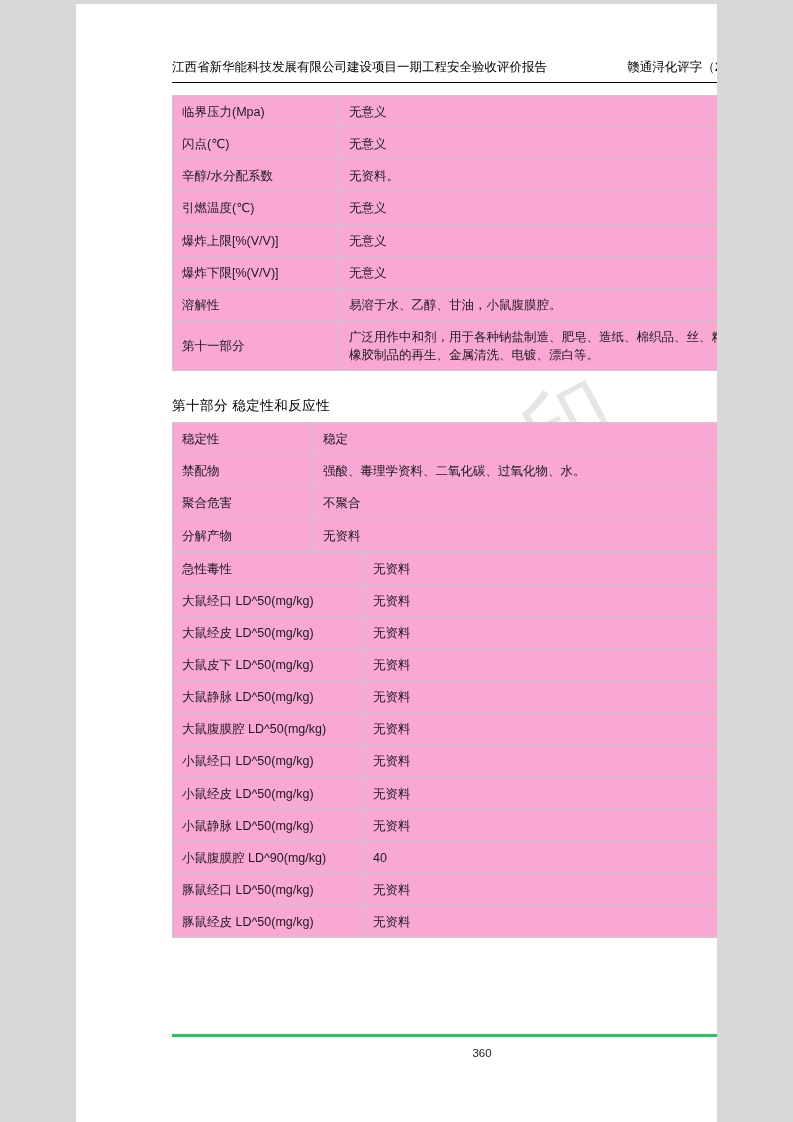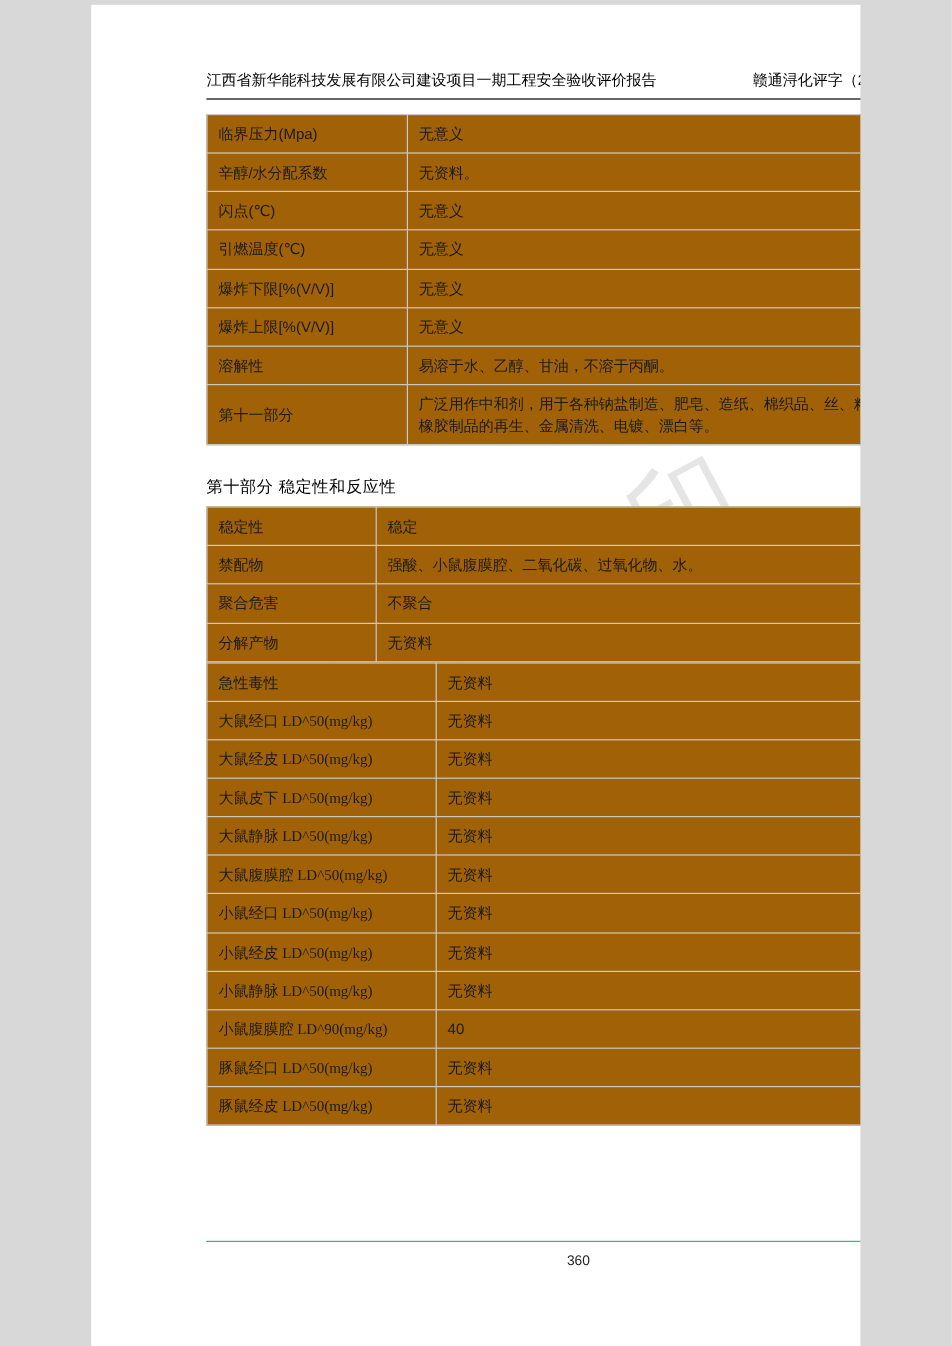--- a/index.html
+++ b/index.html
@@ -34,49 +34,49 @@
     border-bottom: 1px solid #000;
     letter-spacing: 0px;
   }
   .header-left { white-space: nowrap; }
   .header-right { white-space: nowrap; font-weight: 400; }
   
   table {
     border-collapse: collapse;
     width: 100%;
     table-layout: fixed;
-    background: #a16207;
+    background: #f9a8d4;
   }
   table td {
     border: 1px solid #c9c9c9;
     font-size: 12.5px;
     color: #1a1a1a;
     padding: 7px 9px 6px 9px;
     vertical-align: middle;
     line-height: 1.45;
     word-break: break-all;
   }
   .tbl-1 { margin-top: 12px; }
   .tbl-1 td.k { width: 148px; }
   .tbl-2 td.k { width: 122px; }
-  .tbl-3 td.k { width: 172px; font-family: Liberation Serif, serif; }
+  .tbl-3 td.k { width: 172px; }
   .sec-title {
     font-size: 13.5px;
     font-weight: 400;
     color: #000;
     margin: 26px 0 7px 0;
     letter-spacing: 0.5px;
   }
   
   .footer {
     position: absolute;
     left: 96px;
     top: 1030px;
     width: 620px;
-    border-top: 1px solid #22c55e;
+    border-top: 3px solid #22c55e;
     padding-top: 10px;
     text-align: center;
     font-size: 11.5px;
     color: #222;
   }
   
   .watermark {
     position: absolute;
     left: 215px;
     top: 420px;
@@ -106,60 +106,60 @@
       <div class="header-right">赣通浔化评字（2025）045 号</div>
     </div>
 
     <table class="tbl-1">
       <tbody>
           <tr>
             <td class="k ">临界压力(Mpa)</td>
             <td class="v">无意义</td>
           </tr>
           <tr>
+            <td class="k ">闪点(℃)</td>
+            <td class="v">无意义</td>
+          </tr>
+          <tr>
             <td class="k ">辛醇/水分配系数</td>
             <td class="v">无资料。</td>
           </tr>
           <tr>
-            <td class="k ">闪点(℃)</td>
-            <td class="v">无意义</td>
-          </tr>
-          <tr>
             <td class="k ">引燃温度(℃)</td>
             <td class="v">无意义</td>
           </tr>
           <tr>
+            <td class="k ">爆炸上限[%(V/V)]</td>
+            <td class="v">无意义</td>
+          </tr>
+          <tr>
             <td class="k ">爆炸下限[%(V/V)]</td>
             <td class="v">无意义</td>
           </tr>
           <tr>
-            <td class="k ">爆炸上限[%(V/V)]</td>
-            <td class="v">无意义</td>
-          </tr>
-          <tr>
             <td class="k ">溶解性</td>
-            <td class="v">易溶于水、乙醇、甘油，不溶于丙酮。</td>
+            <td class="v">易溶于水、乙醇、甘油，小鼠腹膜腔。</td>
           </tr>
           <tr>
             <td class="k ">第十一部分</td>
             <td class="v">广泛用作中和剂，用于各种钠盐制造、肥皂、造纸、棉织品、丝、粘胶纤维、橡胶制品的再生、金属清洗、电镀、漂白等。</td>
           </tr>
         </tbody>
     </table>
 
     <div class="sec-title">第十部分 稳定性和反应性</div>
     <table class="tbl-2">
       <tbody>
           <tr>
             <td class="k ">稳定性</td>
             <td class="v">稳定</td>
           </tr>
           <tr>
             <td class="k ">禁配物</td>
-            <td class="v">强酸、小鼠腹膜腔、二氧化碳、过氧化物、水。</td>
+            <td class="v">强酸、毒理学资料、二氧化碳、过氧化物、水。</td>
           </tr>
           <tr>
             <td class="k ">聚合危害</td>
             <td class="v">不聚合</td>
           </tr>
           <tr>
             <td class="k ">分解产物</td>
             <td class="v">无资料</td>
           </tr>
         </tbody>

